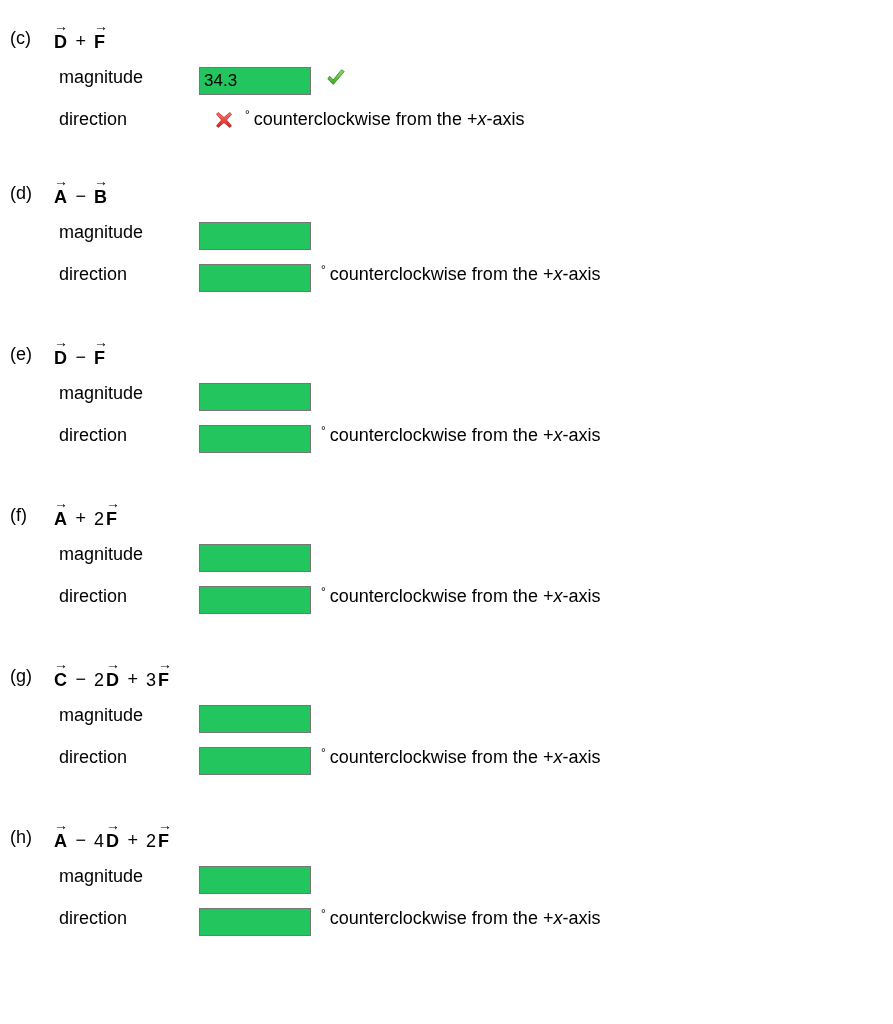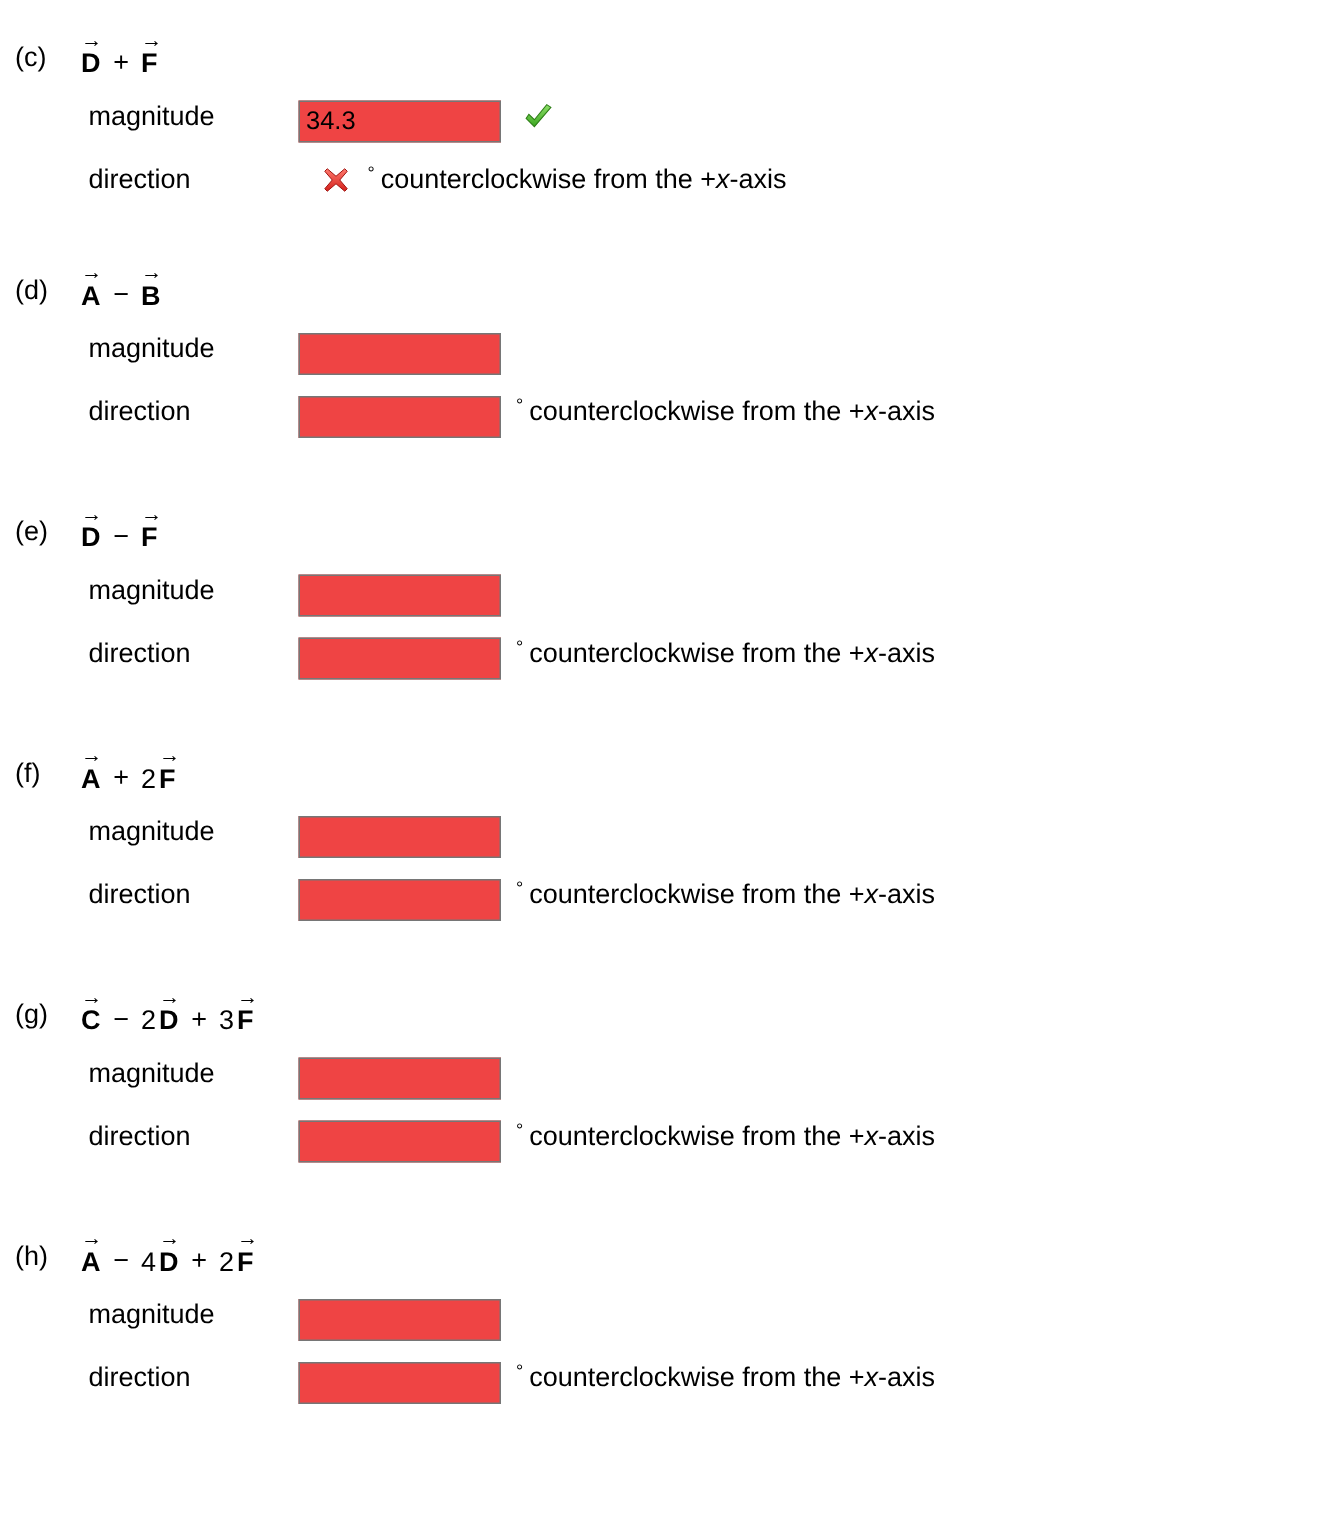--- a/index.html
+++ b/index.html
@@ -68,27 +68,27 @@
     display: flex;
     align-items: flex-start;
     margin-bottom: 14px;
   }
   .row .lab {
     width: 140px;
     flex: 0 0 140px;
     font-size: 18px;
   }
   .row input[type="text"] {
-    width: 135px;
+    width: 112px;
     height: 28px;
     font-size: 17px;
     padding: 1px 4px;
     border: 1px solid #767676;
     box-sizing: border-box;
-    background: #ef4444;
+    background: #22c55e;
   }
   .mark {
     width: 22px;
     height: 22px;
     margin-left: 14px;
     display: inline-flex;
     align-items: center;
     justify-content: center;
   }
   .suffix {

